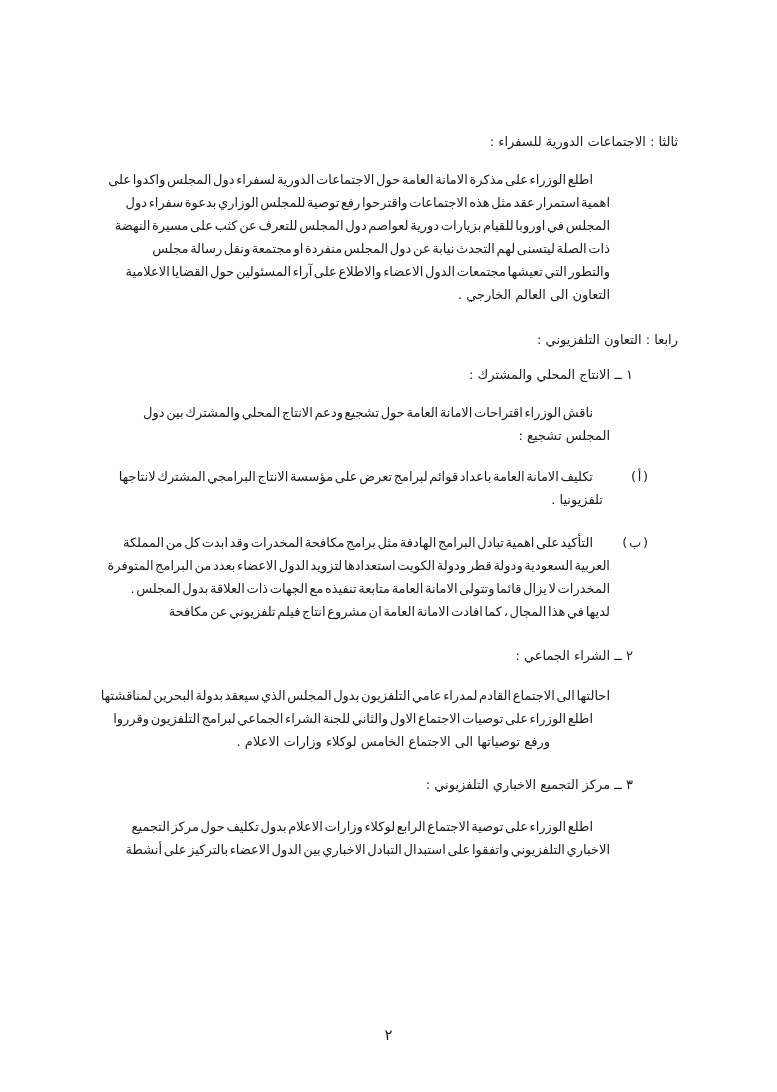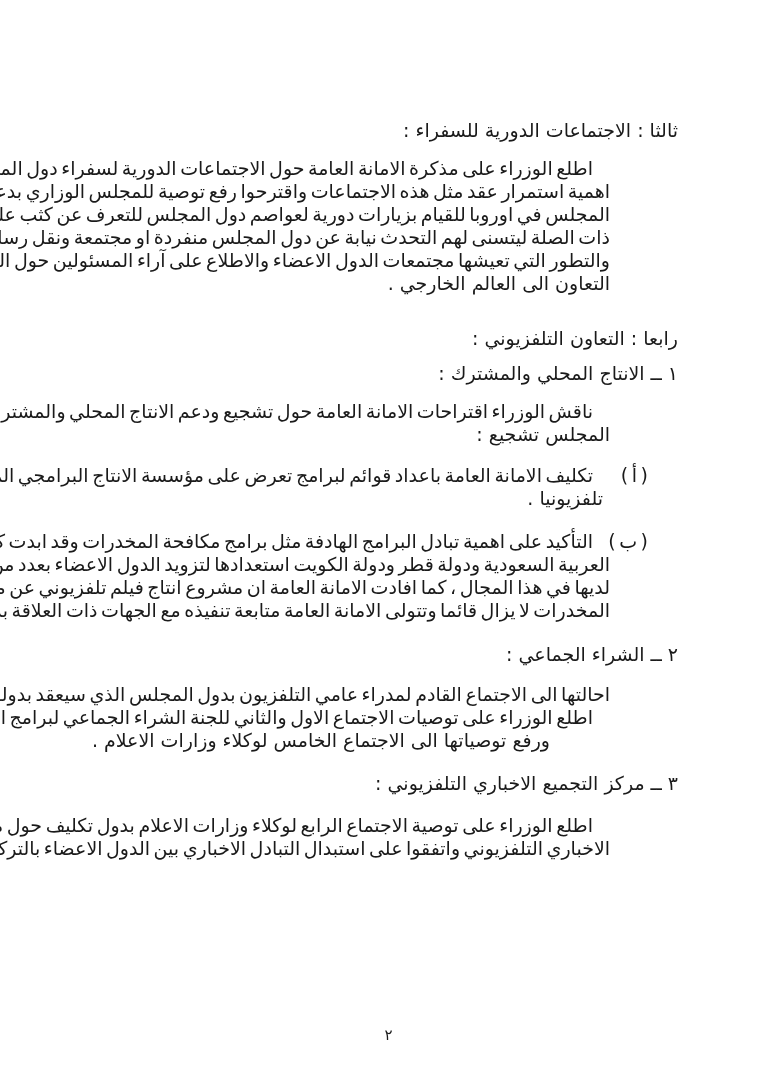--- a/index.html
+++ b/index.html
@@ -2,37 +2,37 @@
 <html lang="ar"><head>
 <meta charset="utf-8">
 <style>
   html,body{margin:0;padding:0;}
   body{
     width:777px;height:1092px;background:#ffffff;overflow:hidden;
     font-family:"DejaVu Sans",sans-serif;color:#1a1a1a;
   }
   .page{position:relative;width:777px;height:1092px;background:#ffffff;}
   .column{
-    position:absolute;top:1px;right:99px;width:573px;padding-top:118px;
-    direction:rtl;font-size:19px;line-height:23px;
+    position:absolute;top:12px;right:99px;width:573px;padding-top:118px;
+    direction:rtl;font-size:13px;line-height:23px;
   }
   .ln{white-space:nowrap;text-align:right;height:23px;}
   .rel{position:relative;}
   .marker{position:absolute;right:-55px;top:0;white-space:nowrap;}
   
   .m0{margin-right:0;}
-  .m45{}
+  .m45{margin-right:45px;}
   .m68{margin-right:68px;}
   .m75{margin-right:75px;text-align:right;}
   .m85{margin-right:85px;}
   .m128{margin-right:128px;margin-left:25px;}
   
   .mt12{margin-top:12px;}.mt15{margin-top:15px;}.mt17{margin-top:17px;}
   .mt18{margin-top:18px;}.mt19{margin-top:19px;}.mt20{margin-top:20px;}
-  .mt21{margin-top:21px;}.mt22{margin-top:32px;}
+  .mt21{margin-top:21px;}.mt22{margin-top:22px;}
   .heading{letter-spacing:0;}
   .page-number{
     position:absolute;top:1026px;left:0;width:777px;text-align:center;
     font-size:15px;direction:rtl;
   }
 </style>
 </head>
 <body>
 
 <div class="page">
@@ -63,22 +63,22 @@
         <span class="marker">( أ )</span><span>تكليف الامانة العامة باعداد قوائم لبرامج تعرض على مؤسسة الانتاج البرامجي المشترك لانتاجها</span>
       </div>
       <div class="ln m75">تلفزيونيا .</div>
     </div>
 
     <div class="mt20">
       <div class="ln fit m85 rel" style="word-spacing: -2.5px;">
         <span class="marker">( ب )</span><span>التأكيد على اهمية تبادل البرامج الهادفة مثل برامج مكافحة المخدرات وقد ابدت كل من المملكة</span>
       </div>
       <div class="ln fit m68" style="word-spacing: -2.5px;">العربية السعودية ودولة قطر ودولة الكويت استعدادها لتزويد الدول الاعضاء بعدد من البرامج المتوفرة</div>
+      <div class="ln fit m68" style="word-spacing: -2.5px;">المخدرات لا يزال قائما وتتولى الامانة العامة متابعة تنفيذه مع الجهات ذات العلاقة بدول المجلس .</div>
       <div class="ln fit m68" style="word-spacing: -2.5px;">لديها في هذا المجال ، كما افادت الامانة العامة ان مشروع انتاج فيلم تلفزيوني عن مكافحة</div>
-      <div class="ln fit m68" style="word-spacing: -2.5px;">المخدرات لا يزال قائما وتتولى الامانة العامة متابعة تنفيذه مع الجهات ذات العلاقة بدول المجلس .</div>
     </div>
 
     <div class="ln m45 heading mt21">٢ ــ الشراء الجماعي :</div>
 
     <div class="mt17">
       <div class="ln fit m68" style="word-spacing: -2.5px;">احالتها الى الاجتماع القادم لمدراء عامي التلفزيون بدول المجلس الذي سيعقد بدولة البحرين لمناقشتها</div>
       <div class="ln fit m85" style="word-spacing: -2.5px;">اطلع الوزراء على توصيات الاجتماع الاول والثاني للجنة الشراء الجماعي لبرامج التلفزيون وقرروا</div>
       <div class="ln fit m128" style="word-spacing: 0px;">ورفع توصياتها الى الاجتماع الخامس لوكلاء وزارات الاعلام .</div>
     </div>
 

